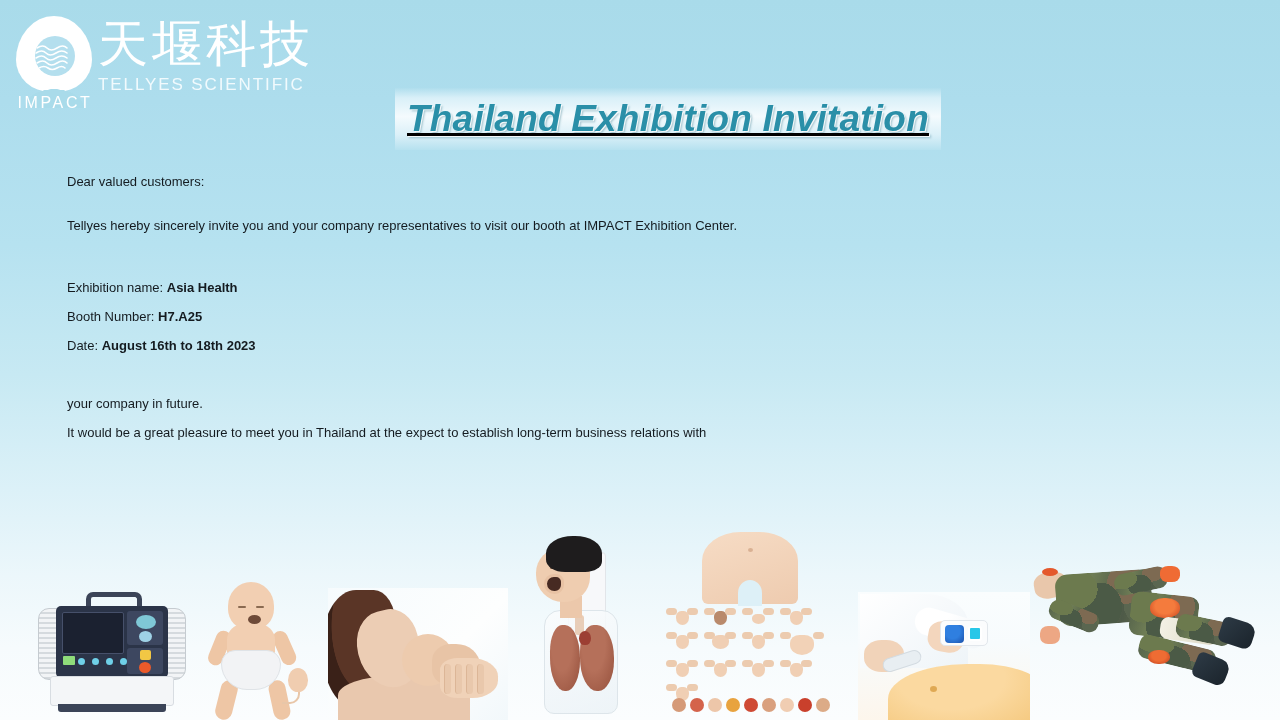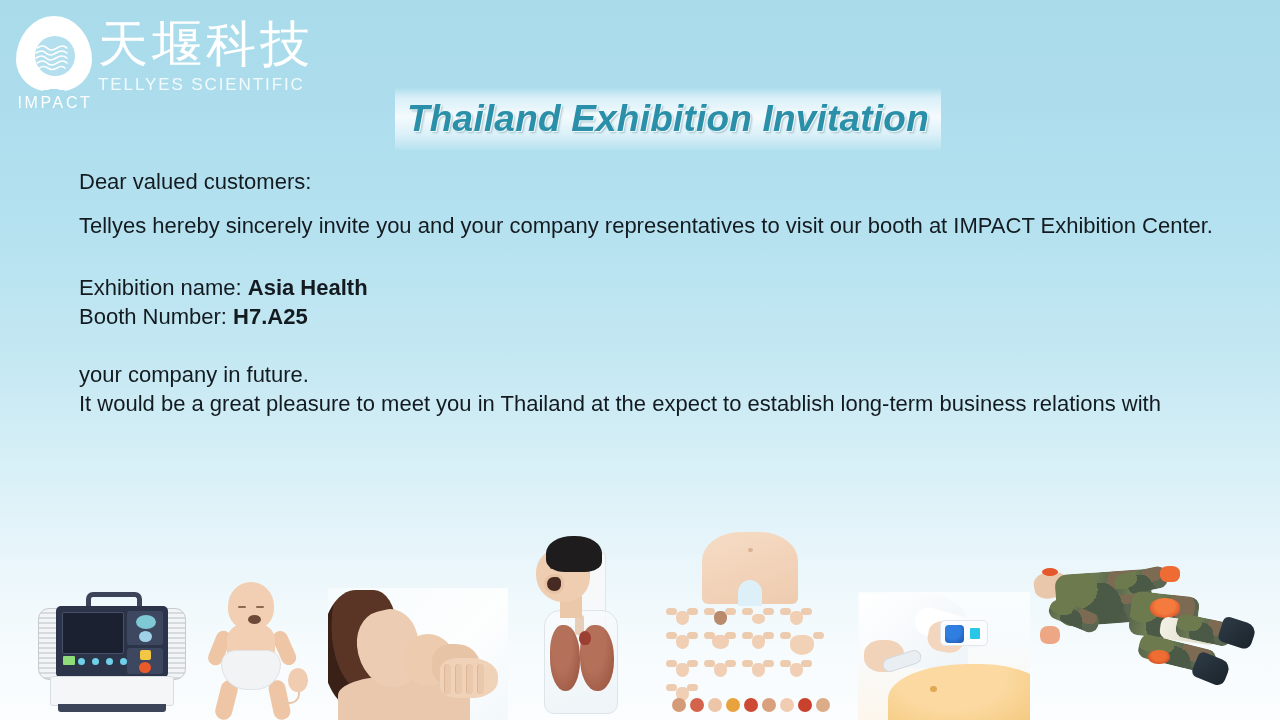--- a/index.html
+++ b/index.html
@@ -82,39 +82,39 @@
   
   #title-band {
     position: absolute; left: 395px; top: 88px;
     width: 546px; height: 62px;
     background: linear-gradient(to bottom,
       rgba(178,223,238,0.55) 0%,
       rgba(225,243,250,0.85) 16%,
       rgba(247,252,254,0.96) 46%,
       rgba(226,243,250,0.85) 76%,
       rgba(186,227,240,0.6) 100%);
-    display: flex; align-items: center; justify-content: center;
+    display: flex; align-items: center; justify-content: center; text-decoration: underline;
   }
   #title-text {
     font-size: 37px;
     font-weight: bold;
     font-style: italic;
     color: #2a8fa8;
     letter-spacing: 0.2px;
     white-space: nowrap;
     text-shadow: 1px 1px 0 rgba(255,255,255,0.85),
                  2px 2px 2px rgba(40,110,130,0.35);
   }
 
   
   #body {
-    position: absolute; left: 79px; top: 167px;
+    position: absolute; left: 67px; top: 167px;
     width: 1140px;
     color: #141b20;
-    font-size: 22px;
+    font-size: 13px;
     line-height: 1.0;
   }
   .line { line-height: 29px; white-space: nowrap; }
   .spacer-sm { height: 15px; }
   .spacer-md { height: 33px; }
   .spacer-lg { height: 29px; }
   .strong { font-weight: bold; text-align: right; }
   #details .line { line-height: 29px; }
 
   
@@ -506,20 +506,24 @@
     <div class="spacer-md"></div>
 
     <div id="details">
       <div class="line">
         <span>Exhibition name:</span>
         <span class="strong">Asia Health</span>
       </div>
       <div class="line">
         <span>Booth Number:</span>
         <span class="strong">H7.A25</span>
+      </div>
+      <div class="line">
+        <span>Date:</span>
+        <span class="strong">August 16th to 18th 2023</span>
       </div>
     </div>
 
     <div class="spacer-lg"></div>
     <div class="line">your company in future.</div>
     <div class="line">It would be a great pleasure to meet you in Thailand at the expect to establish long-term business relations with</div>
   </div>
 
   <div id="products">
 

